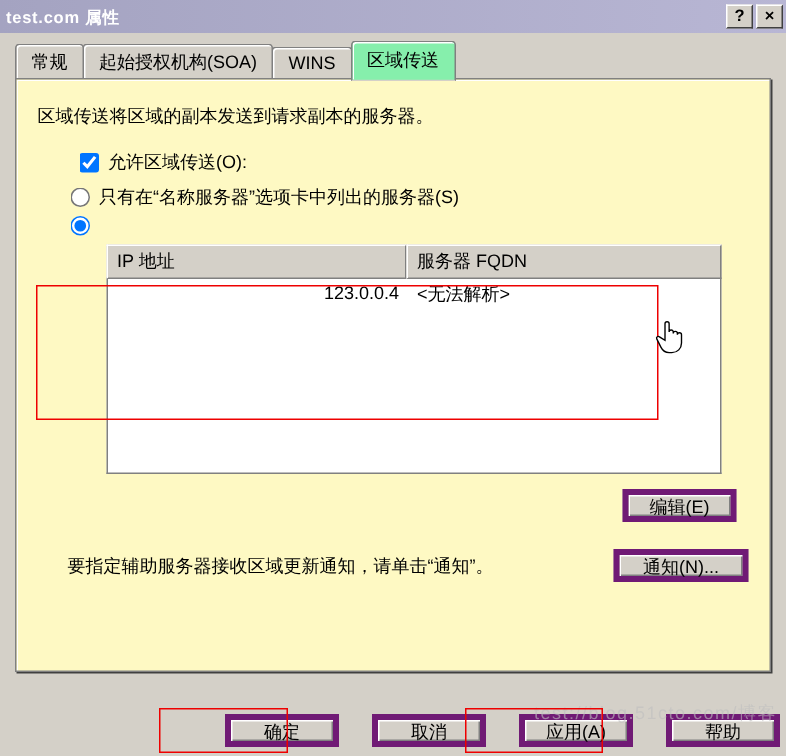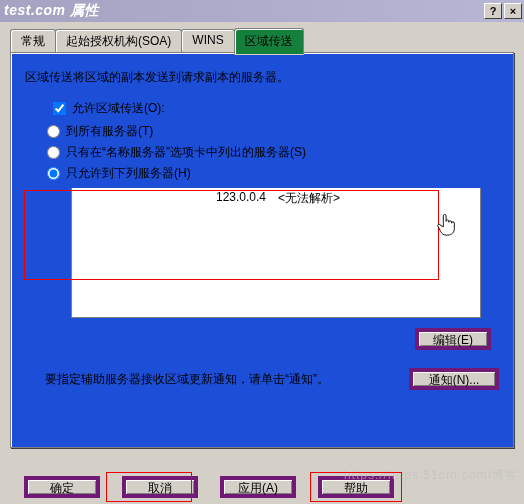--- a/index.html
+++ b/index.html
@@ -15,61 +15,61 @@
   }
   .titlebar {
     height: 22px;
     background: linear-gradient(to right, #a4a3c1, #b8b6d4);
     color: #fff;
     display: flex;
     align-items: center;
     padding: 0 2px 0 4px;
     font-weight: bold;
   }
-  .titlebar .title-text { flex: 1; font-size: 14px; letter-spacing: 0.5px; font-style: italic; }
+  .titlebar .title-text { flex: 1; font-size: 11px; letter-spacing: 0.5px; }
   .title-btn {
     width: 18px; height: 16px;
     background: #d4d0c8;
     border: 1px solid #fff;
     border-right-color:#404040; border-bottom-color:#404040;
     margin-left: 2px;
     display:flex; align-items:center; justify-content:center;
     color:#000; font-size:11px; font-family: Arial, sans-serif;
     font-weight:bold;
   }
   .dlg-body {
     padding: 6px 10px 8px 10px;
     position: relative;
     height: calc(504px - 22px);
   }
   
-  .tabs-row { display:flex; align-items:flex-start; height:24px; position:relative; }
+  .tabs-row { display:flex; align-items:center; height:24px; position:relative; }
   .tab {
     padding: 3px 10px 3px 10px;
     background:#d4d0c8;
     border:1px solid #808080;
     border-bottom:none;
     border-top-left-radius:3px; border-top-right-radius:3px;
     margin-right:-1px;
     box-shadow: inset 1px 1px 0 #fff;
     position:relative; top:1px;
     cursor:default;
   }
   .tab.active {
-    background:#15803d;
+    background:#86efac;
     z-index:2;
     top:0;
     padding-top:4px; padding-bottom:4px;
     border-bottom:1px solid #d4d0c8;
   }
   .tab-page {
     border:1px solid #808080;
     box-shadow: inset 1px 1px 0 #fff, 1px 1px 0 #404040;
     padding: 16px 14px 14px 14px;
-    background:#1d4ed8;
+    background:#fef9c3;
     min-height: 396px;
     position:relative;
   }
   .desc { margin-bottom: 14px; }
   .chk-row { display:flex; align-items:center; margin-bottom:6px;margin-left:28px; }
   input[type=checkbox], input[type=radio] { margin:0 6px 0 0; }
   .radio-group { margin-left: 22px; }
   .radio-row { display:flex; align-items:center; margin:4px 0; }
   .redbox1 {
     position:absolute;
@@ -122,22 +122,22 @@
   }
   .edit-btn-wrap { text-align:right; margin:10px 2px 0 0; padding-right:6px;}
   .notify-row {
     display:flex; align-items:center;
     margin-top:18px;
   }
   .notify-text { flex:1; padding-right:12px; line-height:1.5;margin-left:20px; }
   .bottom-btns {
     position:absolute;
     left:0; right:0; bottom:6px;
-    display:flex; justify-content:flex-start; gap:22px;
-    padding:0 24px;
+    display:flex; justify-content:flex-end; gap:22px;
+    padding:0 4px;
   }
   .redbox-ok {
     position:absolute;
     border:1px solid #e00;
     pointer-events:none;
     z-index:11;
   }
   .cursor-hand {
     position:absolute;
     left:436px; top:190px;
@@ -177,32 +177,31 @@
     <div class="desc">区域传送将区域的副本发送到请求副本的服务器。</div>
 
     <div class="chk-row">
       <input type="checkbox" checked="" style="">
       <span>允许区域传送(O):</span>
     </div>
 
     <div class="radio-group">
       <div class="radio-row">
         <input type="radio" name="zt" style="">
-        <span>到所有服务器(T)</span>
-      </div>
-      <div class="radio-row">
-        <input type="radio" name="zt" style="">
         <span>只有在“名称服务器”选项卡中列出的服务器(S)</span>
       </div>
       <div class="radio-row">
         <input type="radio" name="zt" checked="" style="">
-        <span>只允许到下列服务器(H)</span>
       </div>
 
       <div class="list-wrap" style="margin-left:24px;">
+        <div class="list-header">
+          <div class="hcell c1">IP 地址</div>
+          <div class="hcell c2">服务器 FQDN</div>
+        </div>
         <div class="list-body">
           <div class="row">
             <div class="cell c1">123.0.0.4</div>
             <div class="cell c2">&lt;无法解析&gt;</div>
           </div>
         </div>
       </div>
 
       <div class="edit-btn-wrap">
         <button class="btn">编辑(E)</button>
@@ -224,14 +223,14 @@
   <div class="bottom-btns">
     <button class="btn">确定</button>
     <button class="btn">取消</button>
     <button class="btn">应用(A)</button>
     <button class="btn">帮助</button>
   </div>
 
   <div class="redbox-ok" style="left:106px; bottom:2px; width:86px; height:30px;"></div>
   <div class="redbox-ok" style="left:310px; bottom:2px; width:92px; height:30px;"></div>
 
-  <div class="watermark">https://https.51cto.com/博客</div>
+  <div class="watermark">test://blog.51cto.com/博客</div>
 </div>
 
 </body></html>

